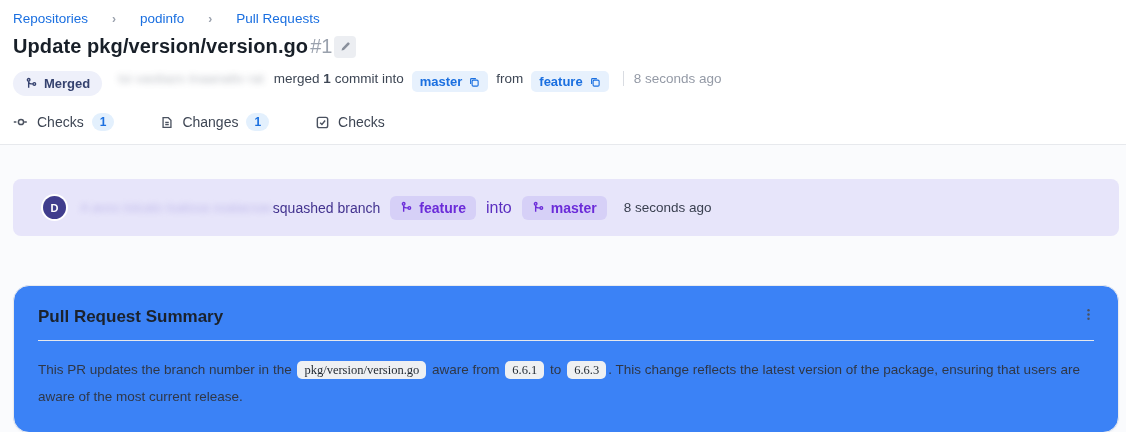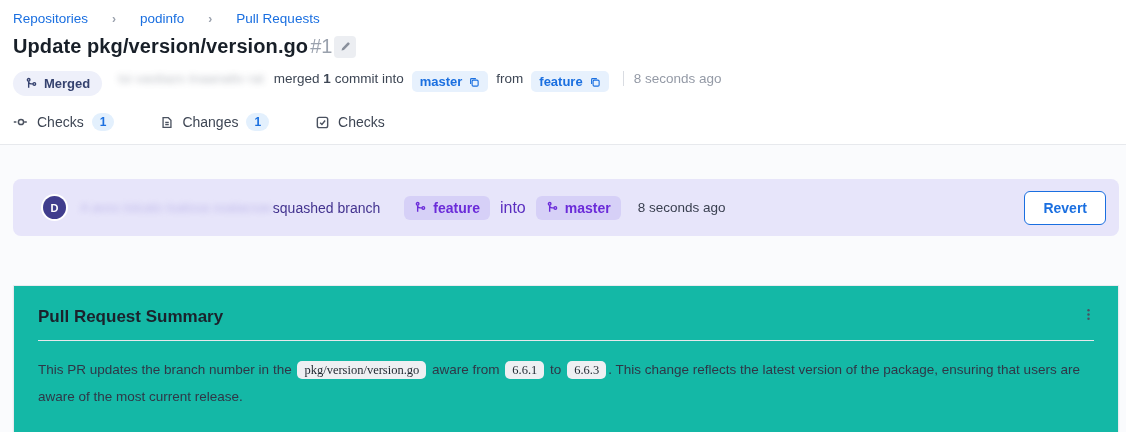--- a/index.html
+++ b/index.html
@@ -54,35 +54,35 @@
   .merge-banner {
     height:57px; background:#e7e5fa; border-radius:8px; display:flex; align-items:center;
     padding:0 13px 0 30px;
   }
   .avatar {
     width:23px; height:23px; border-radius:50%; background:#403d8d; color:#fff;
     font-size:11px; font-weight:700; display:flex; align-items:center; justify-content:center;
     box-shadow:0 0 0 2px #ffffff; flex:none;
   }
   .merge-banner .redacted { color:#8b7fd6; font-size:13.5px; margin-left:14px; }
-  .banner-action { color:#43338f; font-size:14px; margin-right:24px; }
+  .banner-action { color:#43338f; font-size:14px; margin-right:10px; }
   .purple-pill {
     display:inline-flex; align-items:center; gap:6px; background:#d6d0f7; color:#6b2bd9;
     font-weight:700; font-size:14px; padding:4px 10px; border-radius:6px; cursor:pointer;
   }
   .into-word { color:#5b2fc0; font-size:16px; margin:0 10px; }
   .banner-time { color:#3a4050; font-size:13.5px; margin-left:17px; }
   .banner-actions { margin-left:auto; display:flex; gap:13px; }
   .outline-btn {
     background:#ffffff; border:1.5px solid #1a6fe0; color:#1a6fe0; font-family:inherit;
     font-weight:700; font-size:14px; padding:8px 18px; border-radius:6px; cursor:pointer;
   }
   
   .summary-card {
-    margin-top:49px; background:#14b8a6; border:1px solid #e9ebef; border-radius:0;
+    margin-top:49px; background:#3b82f6; border:1px solid #e9ebef; border-radius:16px;
     position:relative; box-shadow:0 1px 2px rgba(20,30,60,.04); min-height:134px;
   }
   .card-title { font-size:17px; font-weight:700; color:#1b222c; padding:21px 24px 13px 24px; }
   .card-divider { border:none; border-top:1px solid #e6e8ec; margin:0 24px; }
   .kebab { position:absolute; top:19px; right:21px; background:none; border:none;
            color:#4a5160; cursor:pointer; display:flex; padding:2px; }
   .card-body { padding:15px 26px 22px 24px; font-size:13.5px; color:#2f3747; line-height:2.0; }
   .inline-code {
     font-family:Liberation Serif, serif; font-size:12.5px; color:#1f2730;
     background:#eef0f3; border-radius:5px; padding:2px 7px; margin:0 2px;
@@ -204,21 +204,20 @@
         <svg width="13" height="13" viewBox="0 0 16 16" fill="none" stroke="currentColor" stroke-width="1.7">
           <circle cx="4.5" cy="3.5" r="1.6"></circle>
             <circle cx="11.5" cy="8.5" r="1.6"></circle>
           <path d="M4.5 5.2v8M4.5 5.8c0 2.7 2.6 2.7 5.3 2.7"></path>
         </svg>
       </span>
       <span>master</span>
     </span>
     <span class="banner-time">8 seconds ago</span>
     <span class="banner-actions">
-      <button class="outline-btn">Revert</button>
     </span>
   </div>
 
   <div class="summary-card">
     <div class="card-title">Pull Request Summary</div>
     <button class="kebab">
       <span>
         <svg width="13" height="15" viewBox="0 0 16 16" fill="currentColor">
           <circle cx="8" cy="2.8" r="1.5"></circle>
             <circle cx="8" cy="8" r="1.5"></circle>

